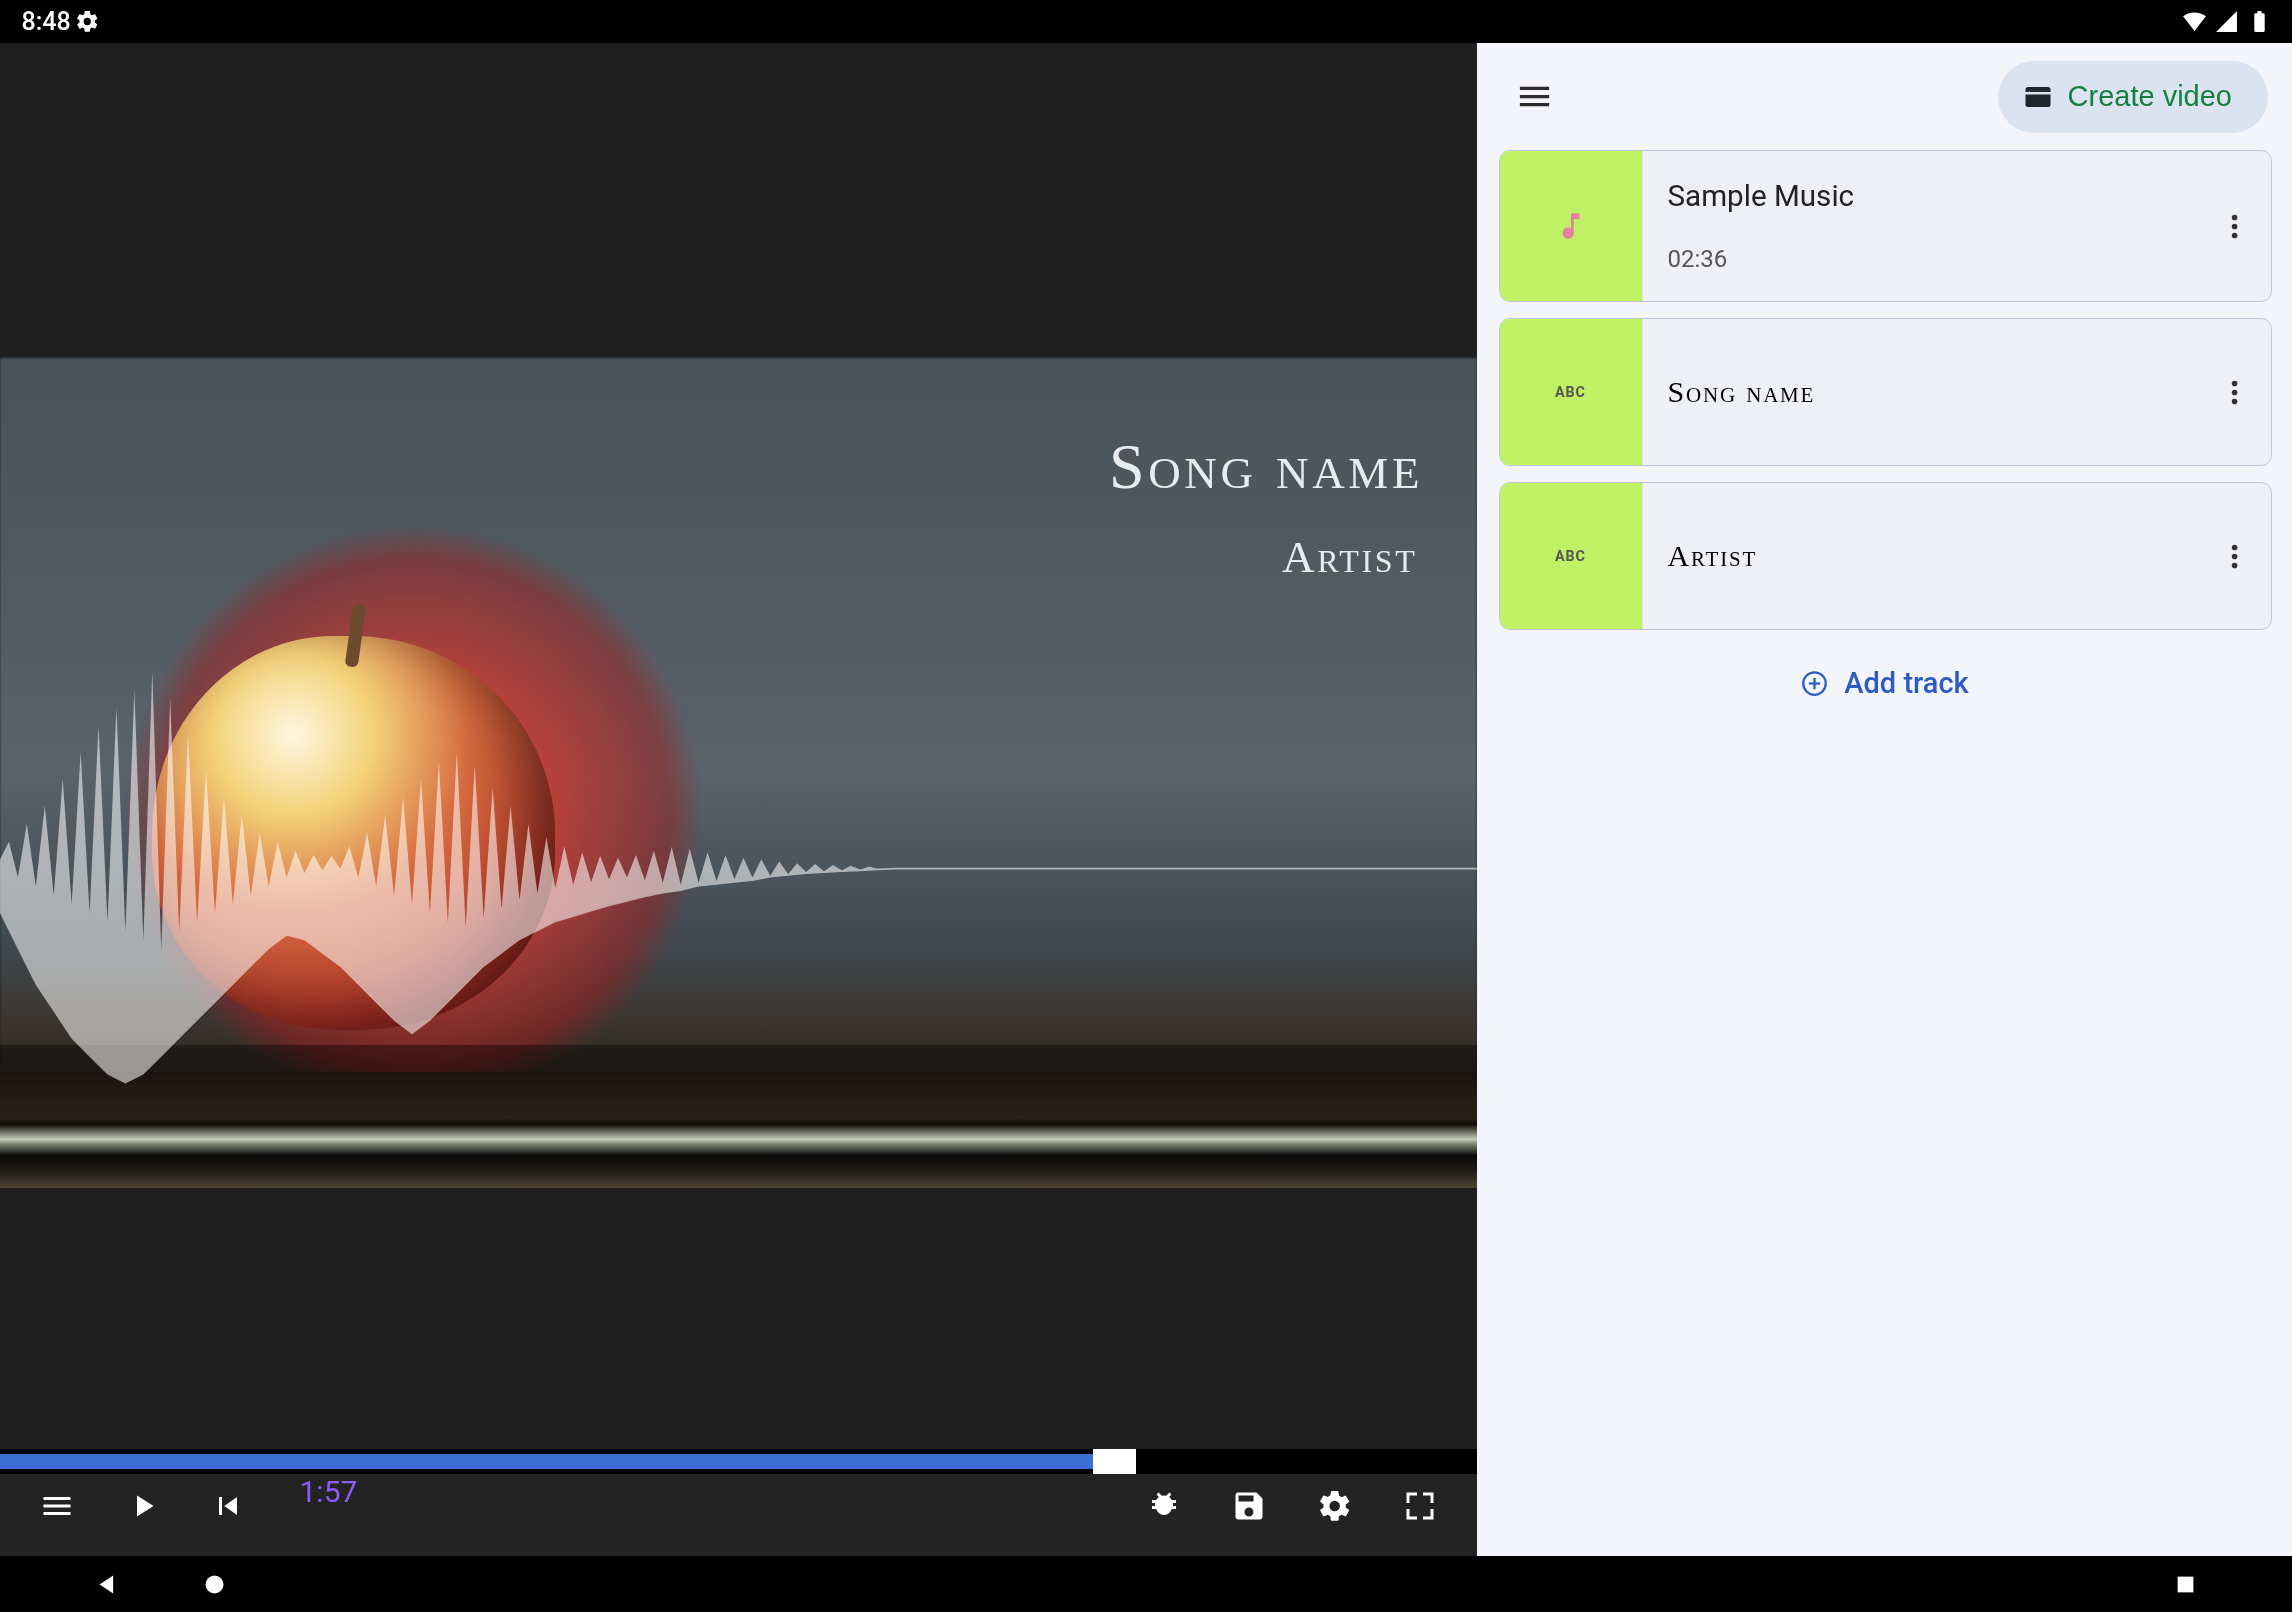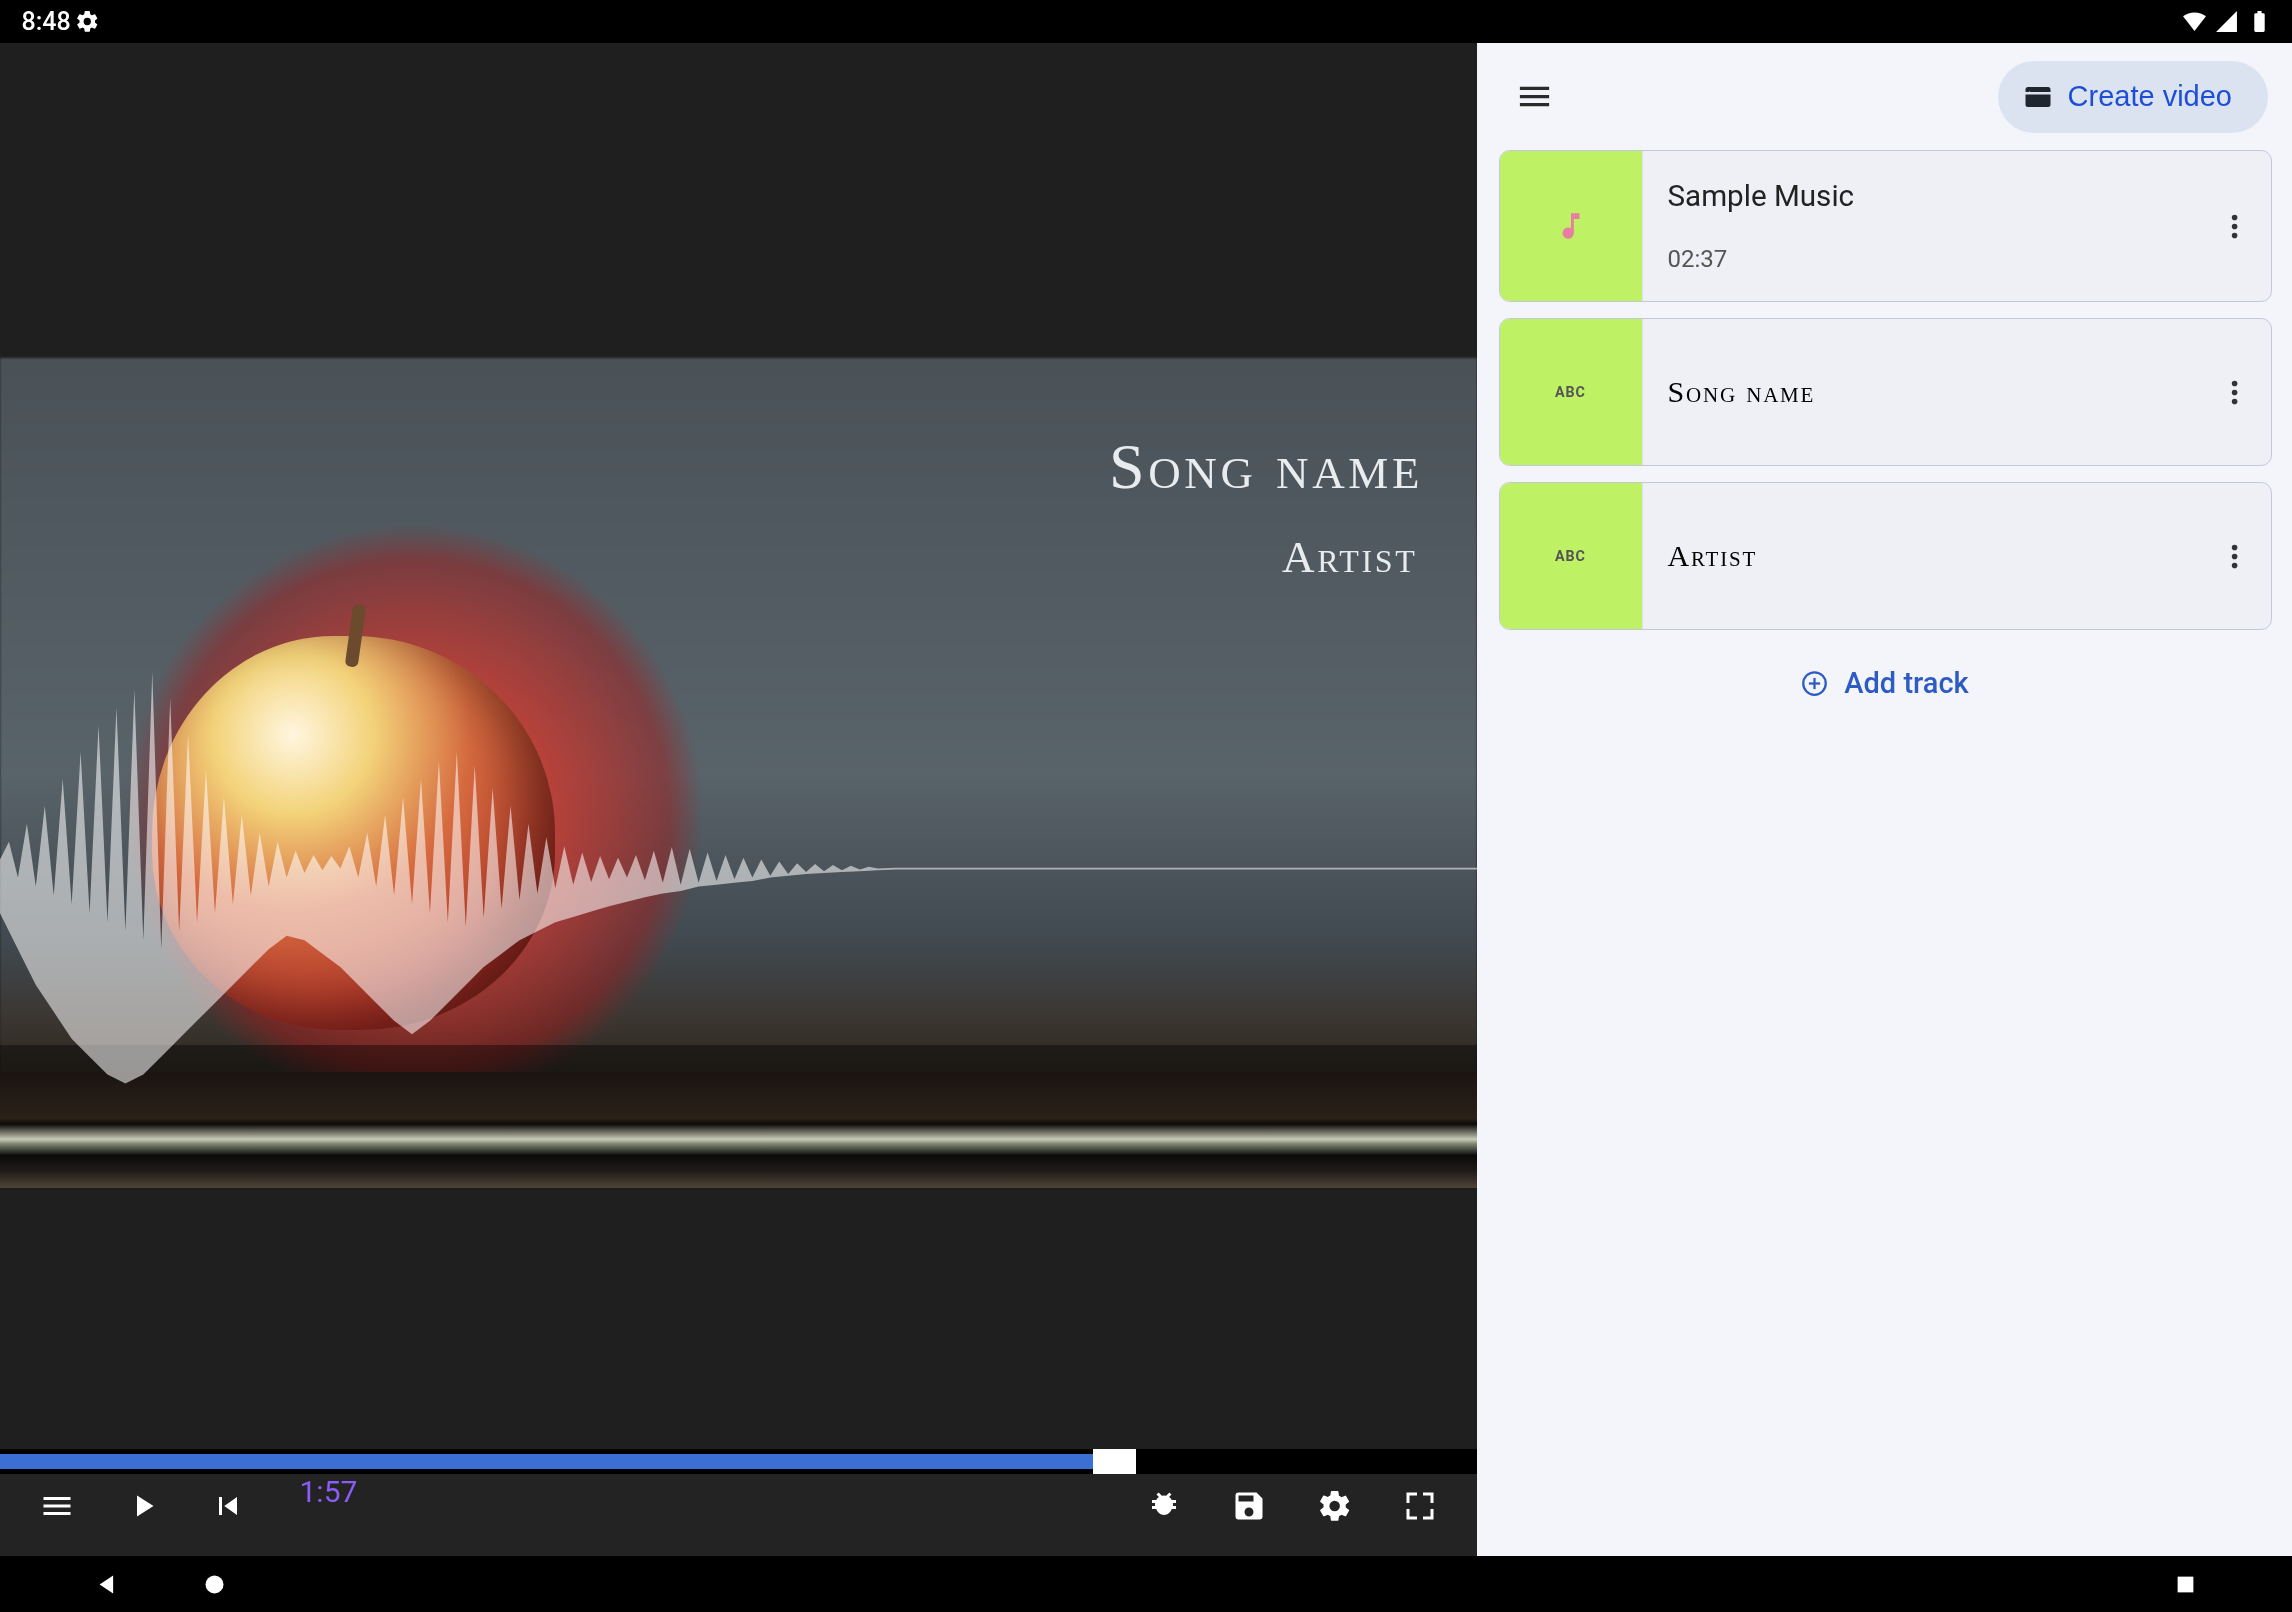--- a/index.html
+++ b/index.html
@@ -165,21 +165,21 @@
     }
     .hamburger {
       width: 64px; height: 64px;
       display: flex; align-items: center; justify-content: center;
       cursor: pointer;
     }
     .hamburger svg { width: 39px; height: 39px; fill: #2b2b2b; }
     .create-btn {
       margin-left: auto;
       background: #dbe3f1;
-      color: #1d4ed8;
+      color: #15803d;
       height: 72px;
       border: none;
       border-radius: 36px;
       padding: 0 36px 0 25px;
       font-size: 29px;
       font-weight: 500;
       display: flex;
       align-items: center;
       gap: 14.3px;
       cursor: pointer;
@@ -379,21 +379,21 @@
     <div class="track-list">
 
       <div class="track-card track-tall">
         <div class="track-icon-cell">
           <svg viewBox="0 0 24 24" fill="#e87ea1">
               <path d="M12 3v10.55A4 4 0 1014 17V7h4V3z"></path>
             </svg>
         </div>
         <div class="track-content">
           <span class="track-title">Sample Music</span>
-          <span class="track-sub">02:37</span>
+          <span class="track-sub">02:36</span>
         </div>
         <div class="track-menu">
           <svg viewBox="0 0 6 24">
               <circle cx="3" cy="4" r="2.5"></circle>
               <circle cx="3" cy="12" r="2.5"></circle>
               <circle cx="3" cy="20" r="2.5"></circle>
             </svg>
         </div>
       </div>
 

